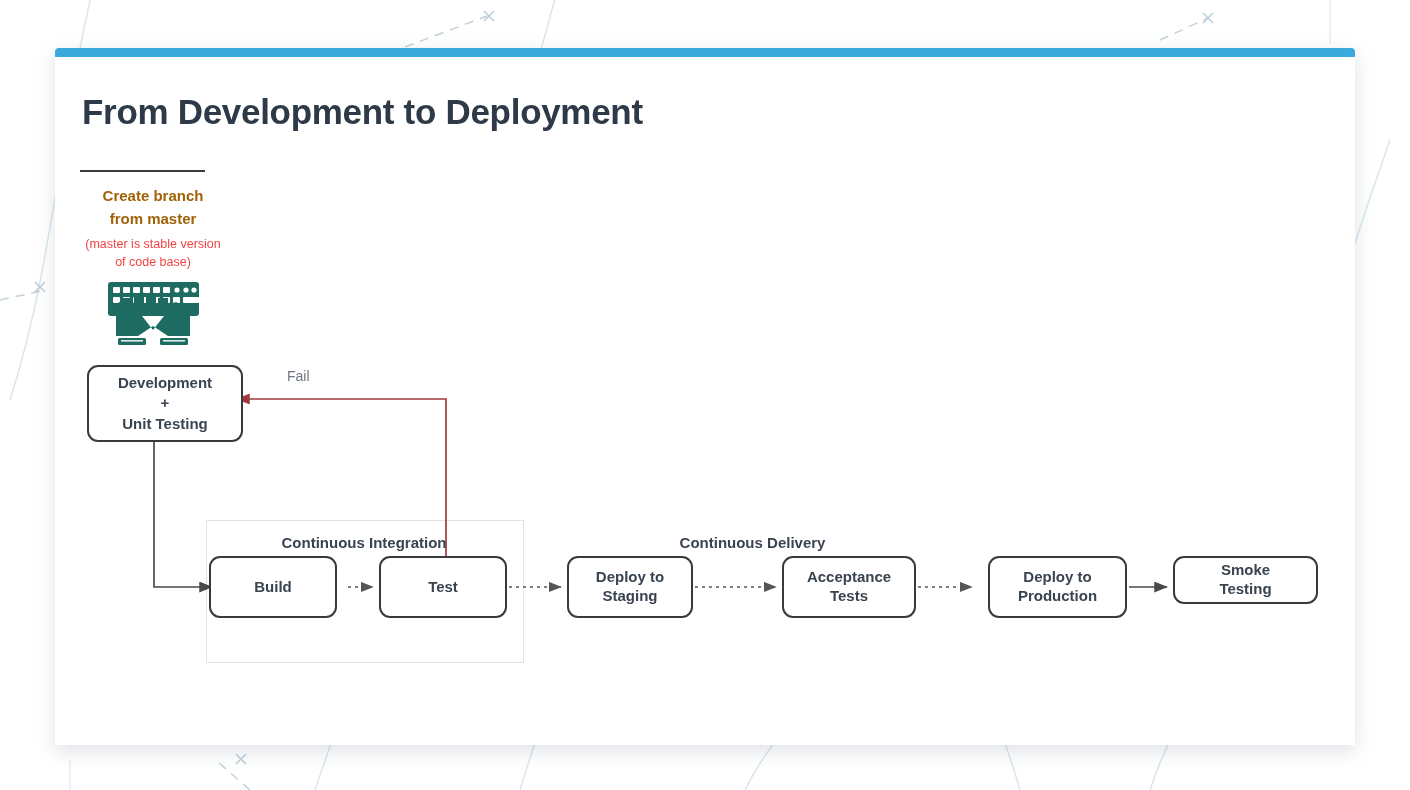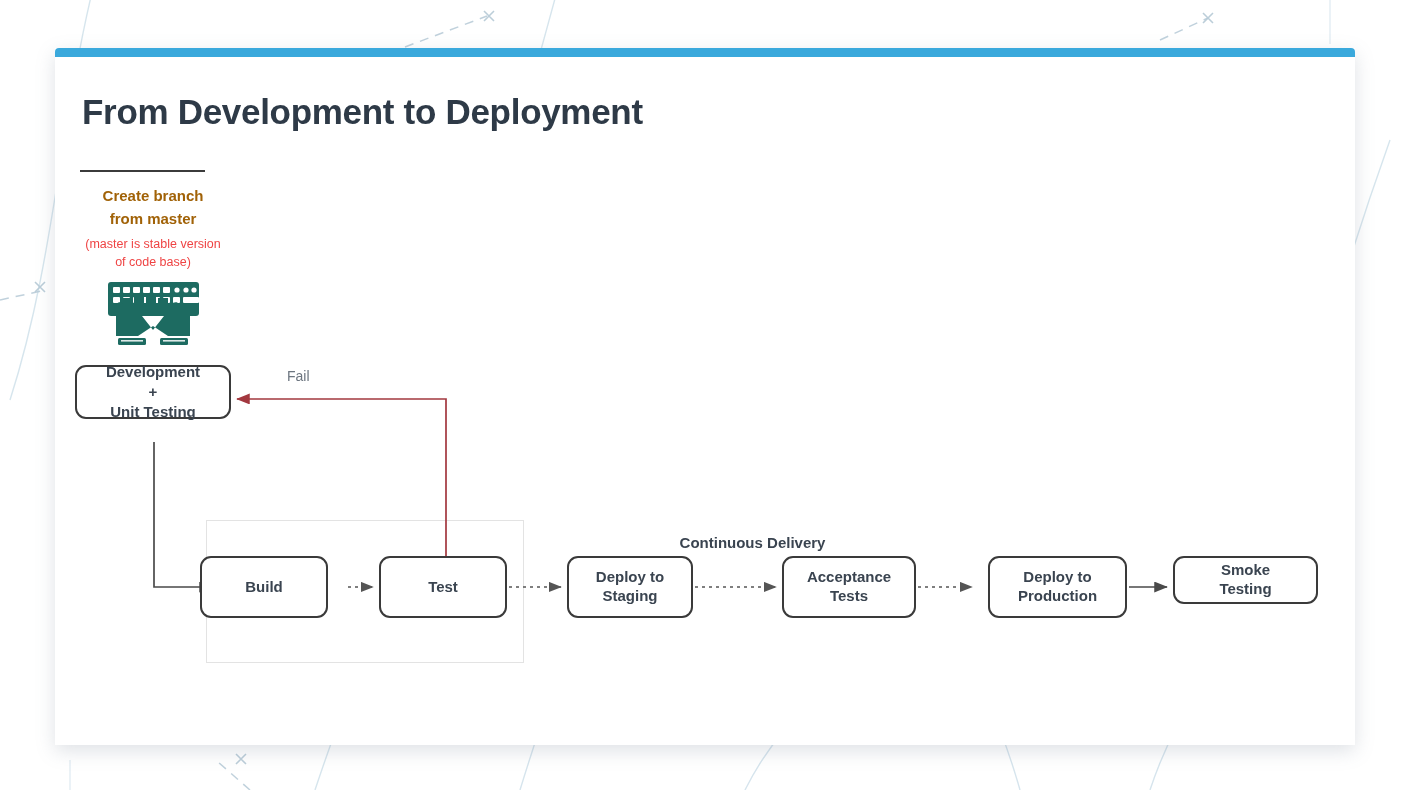--- a/index.html
+++ b/index.html
@@ -31,22 +31,22 @@
     font-size:12.5px;color:#ef4444;line-height:1.45;
   }
   .kbd-icon{position:absolute;left:47px;top:232px;width:103px;height:72px;}
   .node{
     position:absolute;box-sizing:border-box;
     border:2px solid #3a3a3a;border-radius:11px;background:#fff;
     display:flex;align-items:center;justify-content:center;text-align:center;
     font-size:15px;font-weight:bold;color:#3a4450;line-height:1.25;
     z-index:3;
   }
-  .node.dev{left:20px;top:317px;width:156px;height:54px;font-size:15px;line-height:1.35;}
-  .node.build{left:145px;top:508px;width:128px;height:62px;}
+  .node.dev{left:32px;top:317px;width:156px;height:77px;font-size:15px;line-height:1.35;}
+  .node.build{left:154px;top:508px;width:128px;height:62px;}
   .node.test{left:324px;top:508px;width:128px;height:62px;}
   .node.stage{left:512px;top:508px;width:126px;height:62px;}
   .node.accept{left:727px;top:508px;width:134px;height:62px;}
   .node.prod{left:933px;top:508px;width:139px;height:62px;}
   .node.smoke{left:1118px;top:508px;width:145px;height:48px;}
   .group-box{
     position:absolute;left:151px;top:472px;width:316px;height:141px;
     border:1.5px solid #e3e3e3;background:transparent;z-index:2;
   }
   .group-label{
@@ -144,20 +144,21 @@
       <rect x="58" y="58" width="28" height="7" rx="1.5"></rect>
     </g>
     <g fill="#ffffff" opacity="0.85">
       <rect x="19" y="60" width="22" height="1.6"></rect>
       <rect x="61" y="60" width="22" height="1.6"></rect>
     </g>
   </svg>
 
   <div class="group-box"></div>
 
+  <div class="group-label ci">Continuous Integration</div>
   <div class="group-label cd">Continuous Delivery</div>
   <div class="group-label manual">Manual</div>
 
   <div class="fail-label">Fail</div>
 
   <svg id="flow-lines" viewBox="0 0 1300 697">
     <defs>
       <marker id="arr-dark" markerWidth="9" markerHeight="9" refX="7.5" refY="3.2" orient="auto">
         <path d="M0,0 L8,3.2 L0,6.4 z" fill="#4a4a4a"></path>
       </marker>

